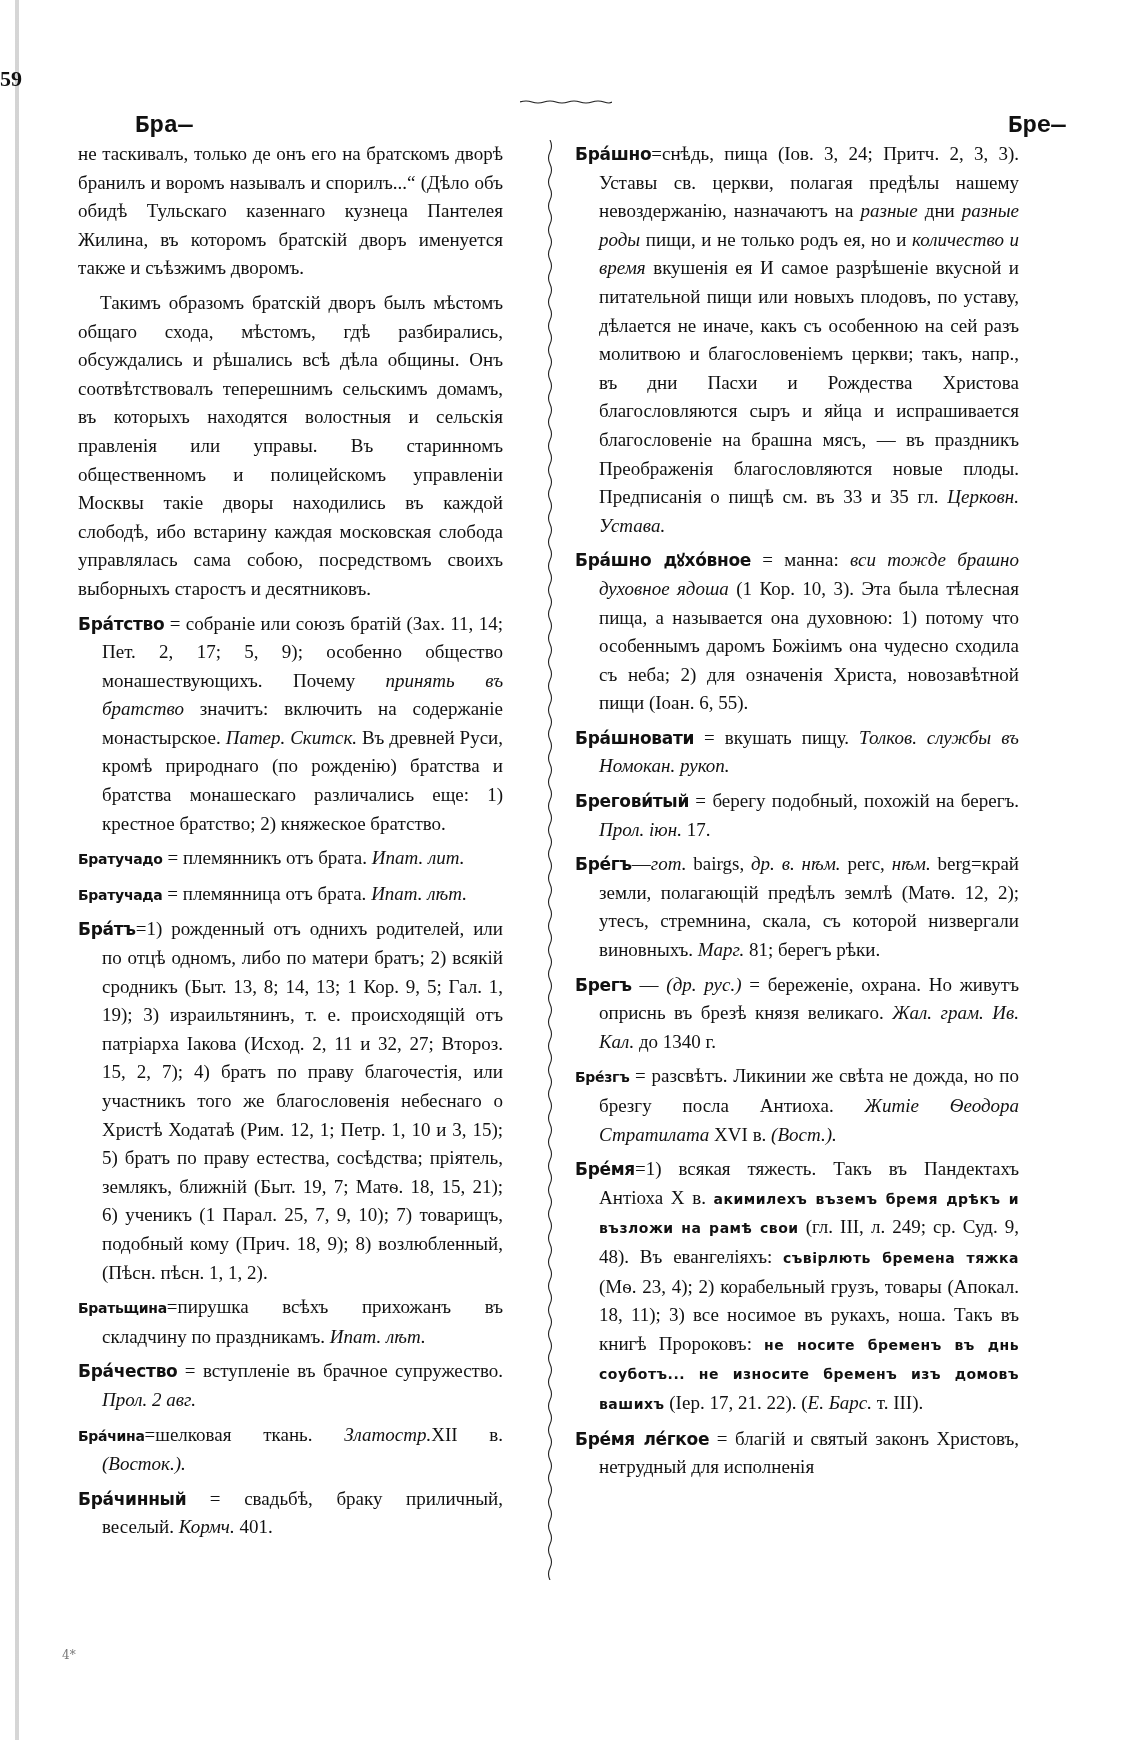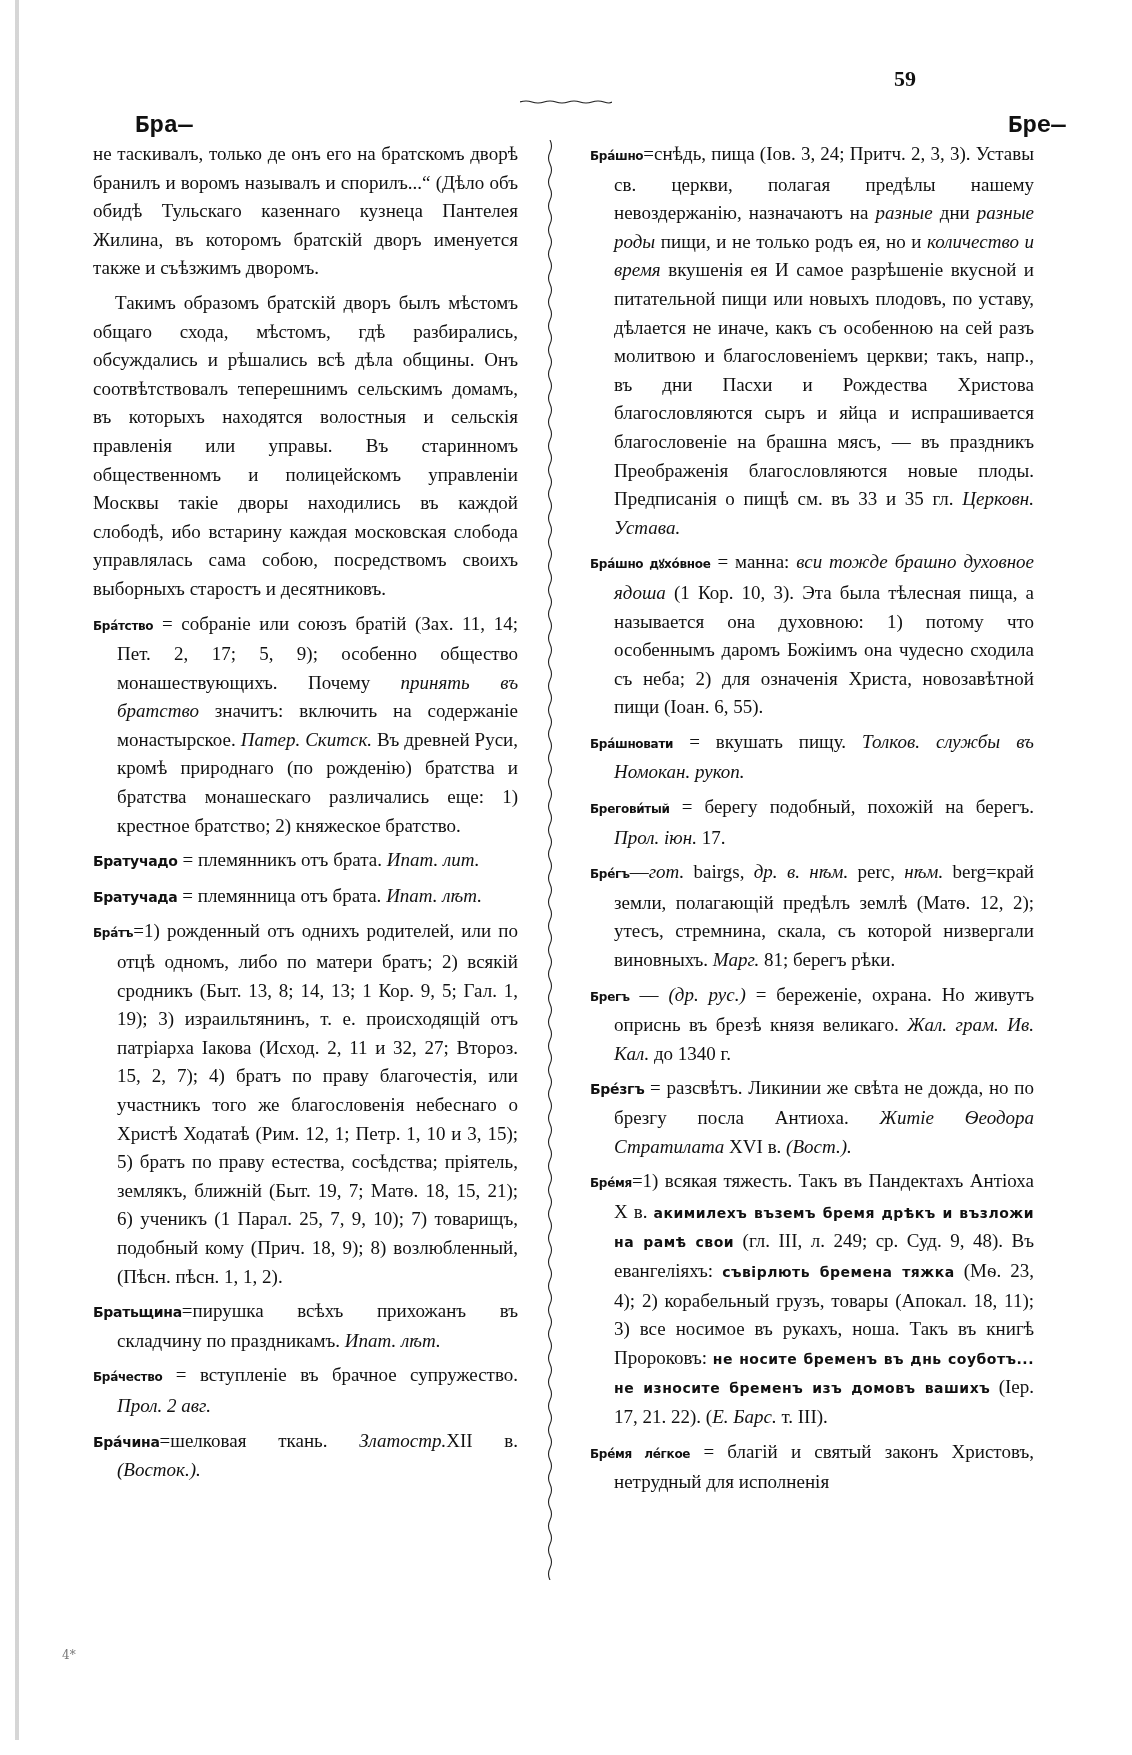--- a/index.html
+++ b/index.html
@@ -1,35 +1,35 @@
 <!DOCTYPE html>
 <html><head>
 <meta charset="utf-8">
 <style>
   html, body { margin: 0; padding: 0; background: #ffffff; }
   body { width: 1132px; height: 1755px; position: relative; overflow: hidden;
          font-family: "DejaVu Serif", "Liberation Serif", serif; color: #111; }
   .spine { position: absolute; left: 15px; top: 0; width: 4px; height: 1740px;
            background: linear-gradient(#bbb, #999, #bbb); opacity: .6; }
-  .page-num { position: absolute; top: 66px; left: 0; width: 916px; text-align: right;
+  .page-num { position: absolute; top: 66px; left: 0; width: 916px; text-align: left;
               font-weight: bold; font-size: 22px; font-family: "Liberation Serif", serif; }
   .page-rule { position: absolute; top: 100px; left: 520px; width: 92px; height: 4px; }
   .running { position: absolute; top: 112px; font-weight: bold; font-size: 24px;
              font-family: Liberation Mono, monospace; }
   .running.left { left: 135px; }
   .running.right { left: 1008px; }
   .col { position: absolute; top: 140px; font-size: 19px; line-height: 28.6px;
-         font-family: "Liberation Serif", serif; text-align: justify; margin-left: 15px; }
+         font-family: "Liberation Serif", serif; text-align: justify; }
   .col.left { left: 78px; width: 425px; }
   .col.right { left: 575px; width: 444px; }
   .divider { position: absolute; left: 545px; top: 140px; width: 10px; height: 1440px; }
   .entry { margin: 0 0 6px 0; padding-left: 24px; text-indent: -24px; }
   .entry.cont { padding-left: 24px; text-indent: 0; }
   .entry.para { text-indent: 22px; }
-  .hw { font-weight: bold; font-family: "DejaVu Sans", sans-serif; font-size: 12px; letter-spacing: -0.3px; }
+  .hw { font-weight: bold; font-family: "DejaVu Sans", sans-serif; font-size: 17px; letter-spacing: -0.3px; }
   .hw.small { font-size: 14px; }
   .src { font-style: italic; }
   .slav { font-weight: bold; font-family: "DejaVu Sans", sans-serif; font-size: 14px; letter-spacing: 0.5px; }
   .sig { position: absolute; left: 62px; top: 1648px; font-size: 12px; color: #777; }
 </style>
 </head>
 <body>
 
 <div class="spine"></div>
 
@@ -45,20 +45,21 @@
   <p class="entry cont" style="padding-left:0">не таскивалъ, только де онъ его на братскомъ дворѣ бранилъ и воромъ называлъ и спорилъ...“ (Дѣло объ обидѣ Тульскаго казеннаго кузнеца Пантелея Жилина, въ которомъ братскій дворъ именуется также и съѣзжимъ дворомъ.</p>
   <p class="entry cont para" style="padding-left:0">Такимъ образомъ братскій дворъ былъ мѣстомъ общаго схода, мѣстомъ, гдѣ разбирались, обсуждались и рѣшались всѣ дѣла общины. Онъ соотвѣтствовалъ теперешнимъ сельскимъ домамъ, въ которыхъ находятся волостныя и сельскія правленія или управы. Въ старинномъ общественномъ и полицейскомъ управленіи Москвы такіе дворы находились въ каждой слободѣ, ибо встарину каждая московская слобода управлялась сама собою, посредствомъ своихъ выборныхъ старостъ и десятниковъ.</p>
   <div id="left-entries">
       <p class="entry"><span class="hw">Бра́тство</span><span> = собраніе или союзъ братій (Зах. 11, 14; Пет. 2, 17; 5, 9); особенно общество монашествующихъ. Почему </span><span class="src">принять въ братство</span><span> значитъ: включить на содержаніе монастырское. </span><span class="src">Патер. Скитск.</span><span> Въ древней Руси, кромѣ природнаго (по рожденію) братства и братства монашескаго различались еще: 1) крестное братство; 2) княжеское братство.</span></p>
       <p class="entry"><span class="hw small">Братучадо</span><span> = племянникъ отъ брата. </span><span class="src">Ипат. лит.</span></p>
       <p class="entry"><span class="hw small">Братучада</span><span> = племянница отъ брата. </span><span class="src">Ипат. лѣт.</span></p>
       <p class="entry"><span class="hw">Бра́тъ</span><span>=1) рожденный отъ однихъ родителей, или по отцѣ одномъ, либо по матери братъ; 2) всякій сродникъ (Быт. 13, 8; 14, 13; 1 Кор. 9, 5; Гал. 1, 19); 3) израильтянинъ, т. е. происходящій отъ патріарха Іакова (Исход. 2, 11 и 32, 27; Второз. 15, 2, 7); 4) братъ по праву благочестія, или участникъ того же благословенія небеснаго о Христѣ Ходатаѣ (Рим. 12, 1; Петр. 1, 10 и 3, 15); 5) братъ по праву естества, сосѣдства; пріятель, землякъ, ближній (Быт. 19, 7; Матѳ. 18, 15, 21); 6) ученикъ (1 Парал. 25, 7, 9, 10); 7) товарищъ, подобный кому (Прич. 18, 9); 8) возлюбленный, (Пѣсн. пѣсн. 1, 1, 2).</span></p>
       <p class="entry"><span class="hw small">Братьщина</span><span>=пирушка всѣхъ прихожанъ въ складчину по праздникамъ. </span><span class="src">Ипат. лѣт.</span></p>
       <p class="entry"><span class="hw">Бра́чество</span><span> = вступленіе въ брачное супружество. </span><span class="src">Прол. 2 авг.</span></p>
       <p class="entry"><span class="hw small">Бра́чина</span><span>=шелковая ткань. </span><span class="src">Златостр.</span><span>XII в. </span><span class="src">(Восток.).</span></p>
+      <p class="entry"><span class="hw">Бра́чинный</span><span> = свадьбѣ, браку приличный, веселый. </span><span class="src">Кормч.</span><span> 401.</span></p>
     </div>
 </div>
 
 <svg class="divider" viewBox="0 0 10 1440" preserveAspectRatio="none">
   <path id="divpath" d="M5 0 Q 8 6 5 12 Q 2 18 5 24 Q 8 30 5 36 Q 2 42 5 48 Q 8 54 5 60 Q 2 66 5 72 Q 8 78 5 84 Q 2 90 5 96 Q 8 102 5 108 Q 2 114 5 120 Q 8 126 5 132 Q 2 138 5 144 Q 8 150 5 156 Q 2 162 5 168 Q 8 174 5 180 Q 2 186 5 192 Q 8 198 5 204 Q 2 210 5 216 Q 8 222 5 228 Q 2 234 5 240 Q 8 246 5 252 Q 2 258 5 264 Q 8 270 5 276 Q 2 282 5 288 Q 8 294 5 300 Q 2 306 5 312 Q 8 318 5 324 Q 2 330 5 336 Q 8 342 5 348 Q 2 354 5 360 Q 8 366 5 372 Q 2 378 5 384 Q 8 390 5 396 Q 2 402 5 408 Q 8 414 5 420 Q 2 426 5 432 Q 8 438 5 444 Q 2 450 5 456 Q 8 462 5 468 Q 2 474 5 480 Q 8 486 5 492 Q 2 498 5 504 Q 8 510 5 516 Q 2 522 5 528 Q 8 534 5 540 Q 2 546 5 552 Q 8 558 5 564 Q 2 570 5 576 Q 8 582 5 588 Q 2 594 5 600 Q 8 606 5 612 Q 2 618 5 624 Q 8 630 5 636 Q 2 642 5 648 Q 8 654 5 660 Q 2 666 5 672 Q 8 678 5 684 Q 2 690 5 696 Q 8 702 5 708 Q 2 714 5 720 Q 8 726 5 732 Q 2 738 5 744 Q 8 750 5 756 Q 2 762 5 768 Q 8 774 5 780 Q 2 786 5 792 Q 8 798 5 804 Q 2 810 5 816 Q 8 822 5 828 Q 2 834 5 840 Q 8 846 5 852 Q 2 858 5 864 Q 8 870 5 876 Q 2 882 5 888 Q 8 894 5 900 Q 2 906 5 912 Q 8 918 5 924 Q 2 930 5 936 Q 8 942 5 948 Q 2 954 5 960 Q 8 966 5 972 Q 2 978 5 984 Q 8 990 5 996 Q 2 1002 5 1008 Q 8 1014 5 1020 Q 2 1026 5 1032 Q 8 1038 5 1044 Q 2 1050 5 1056 Q 8 1062 5 1068 Q 2 1074 5 1080 Q 8 1086 5 1092 Q 2 1098 5 1104 Q 8 1110 5 1116 Q 2 1122 5 1128 Q 8 1134 5 1140 Q 2 1146 5 1152 Q 8 1158 5 1164 Q 2 1170 5 1176 Q 8 1182 5 1188 Q 2 1194 5 1200 Q 8 1206 5 1212 Q 2 1218 5 1224 Q 8 1230 5 1236 Q 2 1242 5 1248 Q 8 1254 5 1260 Q 2 1266 5 1272 Q 8 1278 5 1284 Q 2 1290 5 1296 Q 8 1302 5 1308 Q 2 1314 5 1320 Q 8 1326 5 1332 Q 2 1338 5 1344 Q 8 1350 5 1356 Q 2 1362 5 1368 Q 8 1374 5 1380 Q 2 1386 5 1392 Q 8 1398 5 1404 Q 2 1410 5 1416 Q 8 1422 5 1428 Q 2 1434 5 1440" stroke="#222" stroke-width="1.1" fill="none"></path>
 </svg>
 
 <div class="col right">
   <div id="right-entries">
       <p class="entry"><span class="hw">Бра́шно</span><span>=снѣдь, пища (Іов. 3, 24; Притч. 2, 3, 3). Уставы св. церкви, полагая предѣлы нашему невоздержанію, назначаютъ на </span><span class="src">разные</span><span> дни </span><span class="src">разные роды</span><span> пищи, и не только родъ ея, но и </span><span class="src">количество и время</span><span> вкушенія ея И самое разрѣшеніе вкусной и питательной пищи или новыхъ плодовъ, по уставу, дѣлается не иначе, какъ съ особенною на сей разъ молитвою и благословеніемъ церкви; такъ, напр., въ дни Пасхи и Рождества Христова благословляются сыръ и яйца и испрашивается благословеніе на брашна мясъ, — въ праздникъ Преображенія благословляются новые плоды. Предписанія о пищѣ см. въ 33 и 35 гл. </span><span class="src">Церковн. Устава.</span></p>

